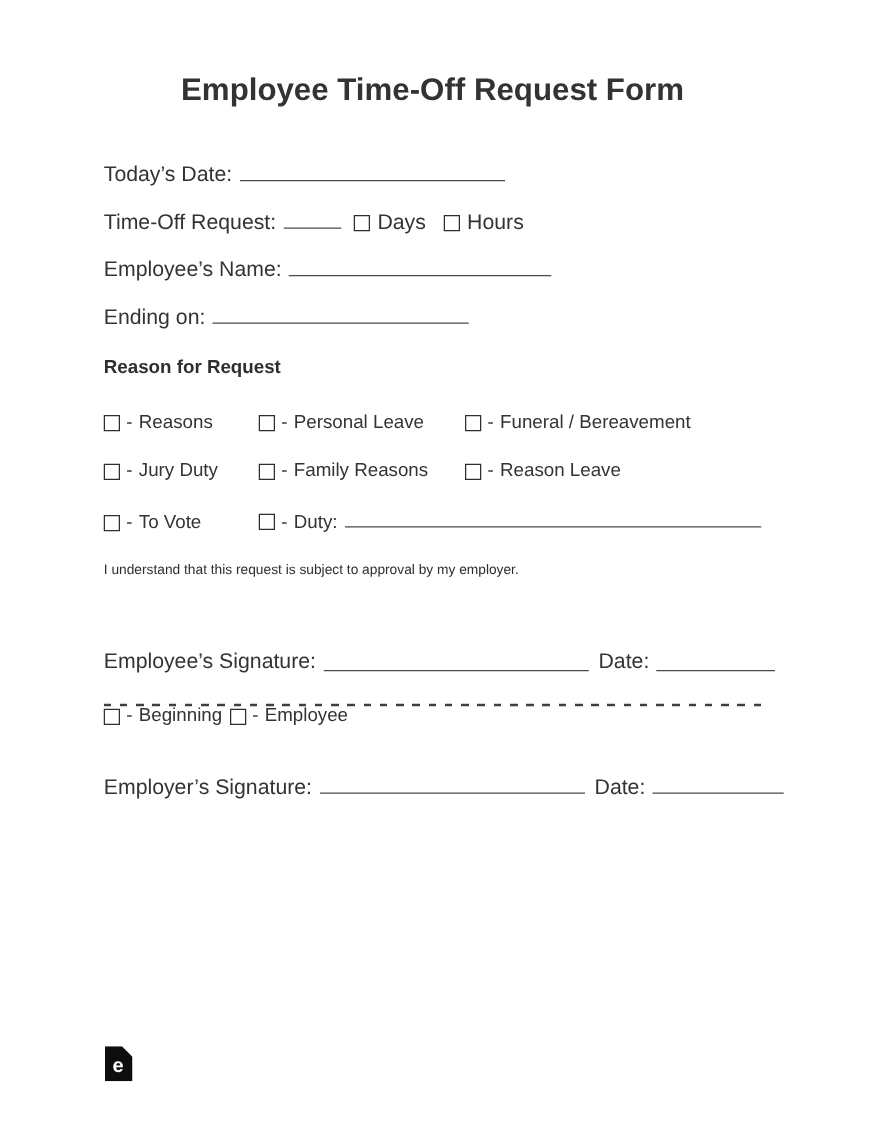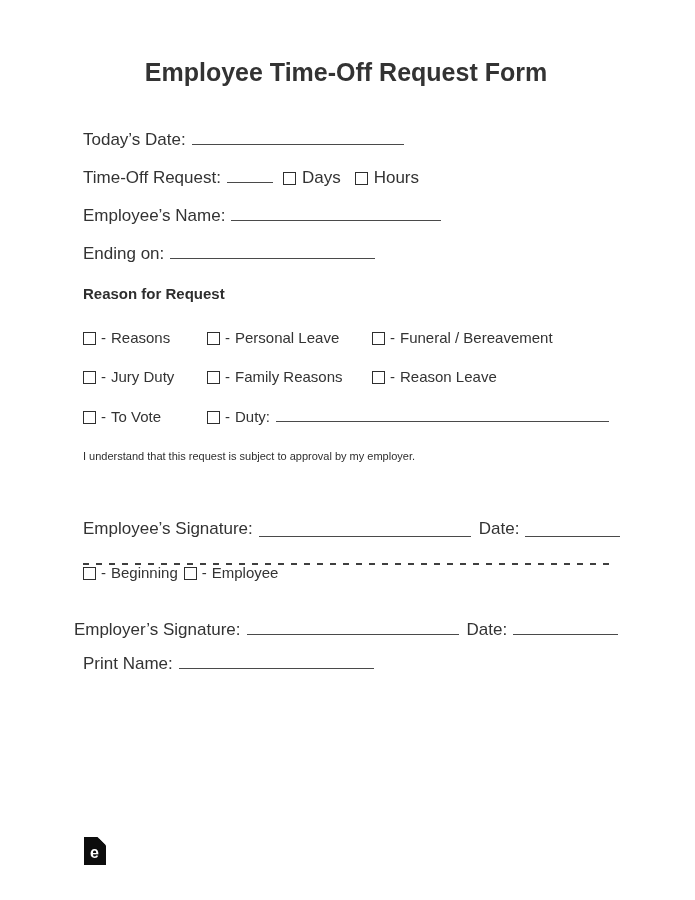--- a/index.html
+++ b/index.html
@@ -84,21 +84,21 @@
   }
   .sig-row { margin-top: 56px; margin-bottom: 0; align-items: flex-end; }
   .dashed-divider {
     margin-top: 26px;
     height: 2px;
     width: 100%;
     background-image: repeating-linear-gradient(to right, #3f3f3f 0 6px, transparent 6px 13px);
   }
   .employer-heading { margin: 28px 0 23px 0; }
   .decision-row { margin-bottom: 0; }
-  .sig-row2 { margin-top: 40px; margin-bottom: 0; justify-content: center; }
+  .sig-row2 { margin-top: 40px; margin-bottom: 0; }
   .print-row { margin-top: 17px; margin-bottom: 0; }
   .label { flex: none; }
   .ml6 { margin-left: 6px; }
   .ml8 { margin-left: 8px; }
   .ml10 { margin-left: 10px; }
   .ml14 { margin-left: 14px; }
   .logo {
     position: absolute;
     left: 84px; top: 837px;
     width: 22px; height: 28px;
@@ -223,24 +223,20 @@
     </span>
   </div>
 
   <div class="row sig-row2">
     <span class="label">Employer’s Signature:</span>
     <span class="blank w-sig ml6"></span>
     <span class="label ml8">Date:</span>
     <span class="blank w-date2 ml6"></span>
   </div>
 
-  <div class="row print-row">
-    <span class="label">Print Name:</span>
-    <span class="blank w-print ml6"></span>
-  </div>
 
   <svg class="logo" viewBox="0 0 22 28" width="22" height="28" xmlns="http://www.w3.org/2000/svg">
     <path d="M0 0 H13.5 L22 8.5 V28 H0 Z" fill="#0d0d0d"></path>
     <path d="M15 1.8 L15 8.3 L21.6 8.3 Z" fill="#0d0d0d"></path>
     <text x="10.5" y="20.5" fill="#ffffff" font-size="16" font-weight="bold" text-anchor="middle" font-family="Liberation Sans, sans-serif">e</text>
   </svg>
 
 </div>
 
 </body></html>

